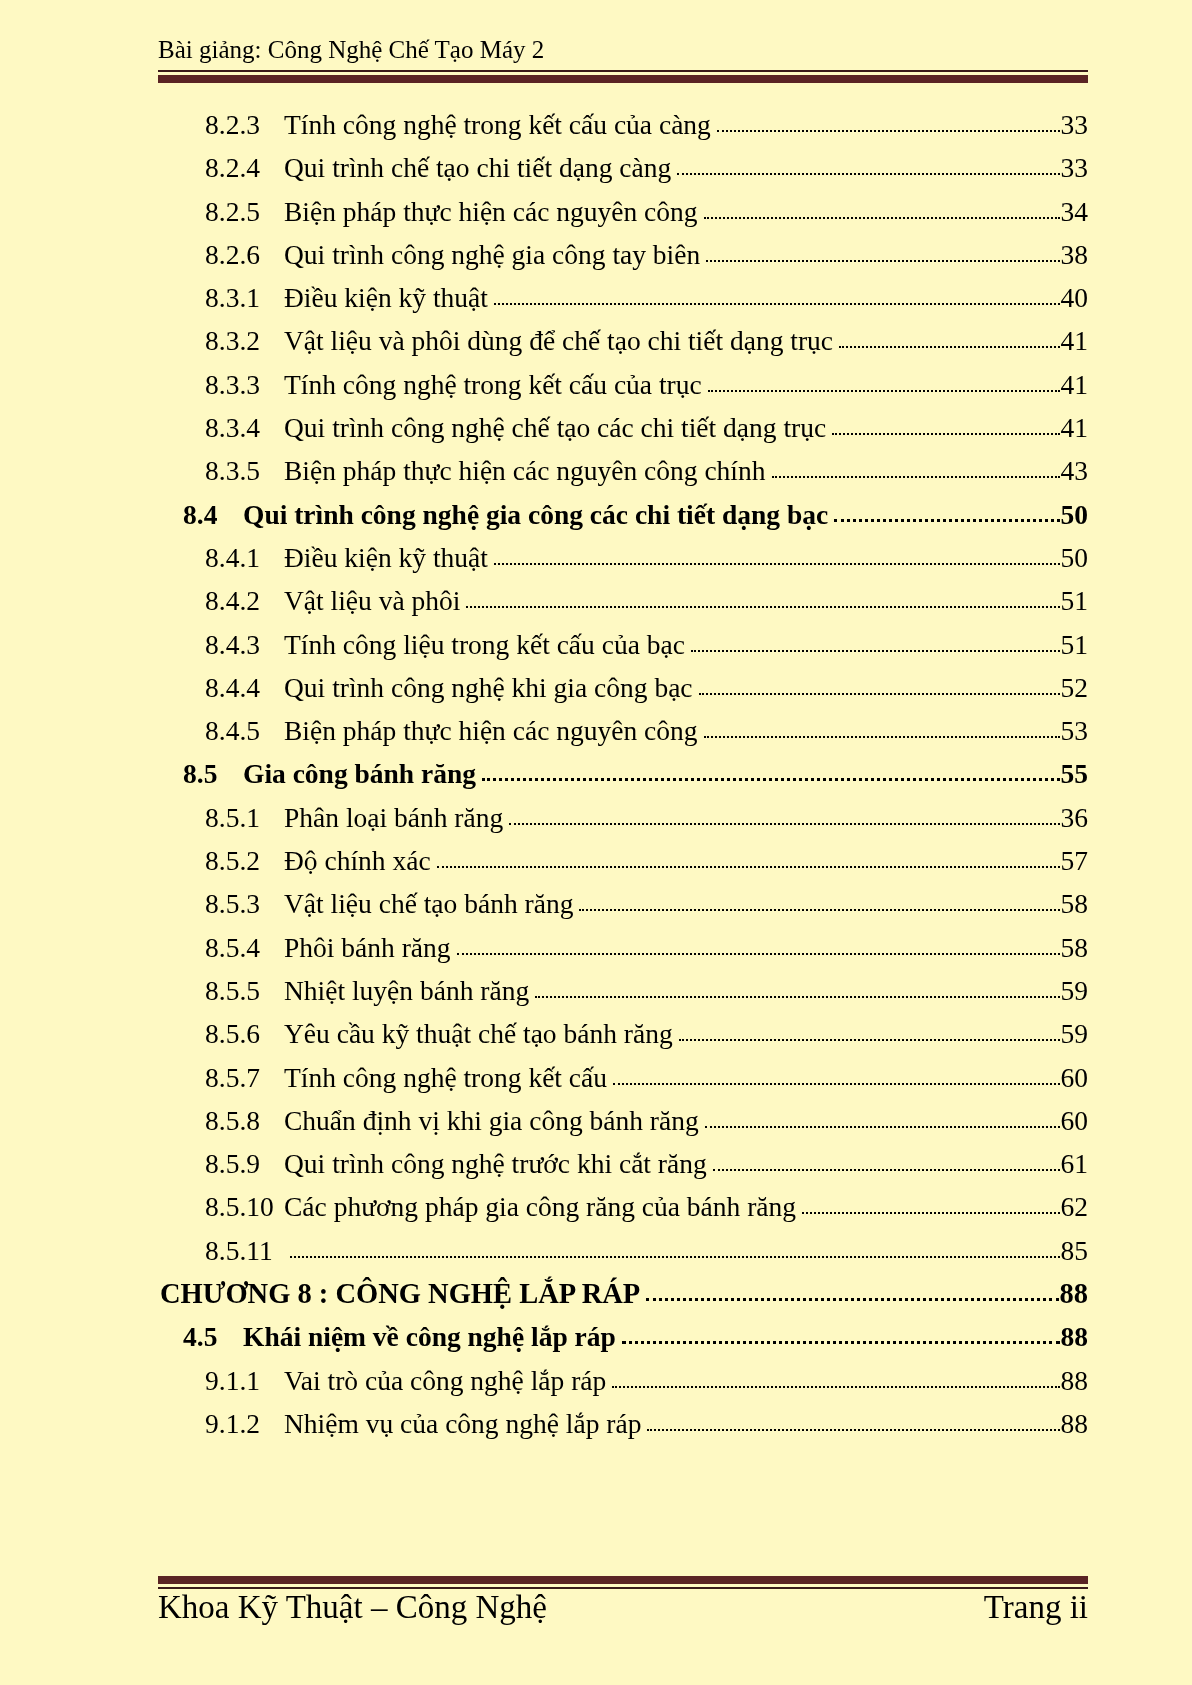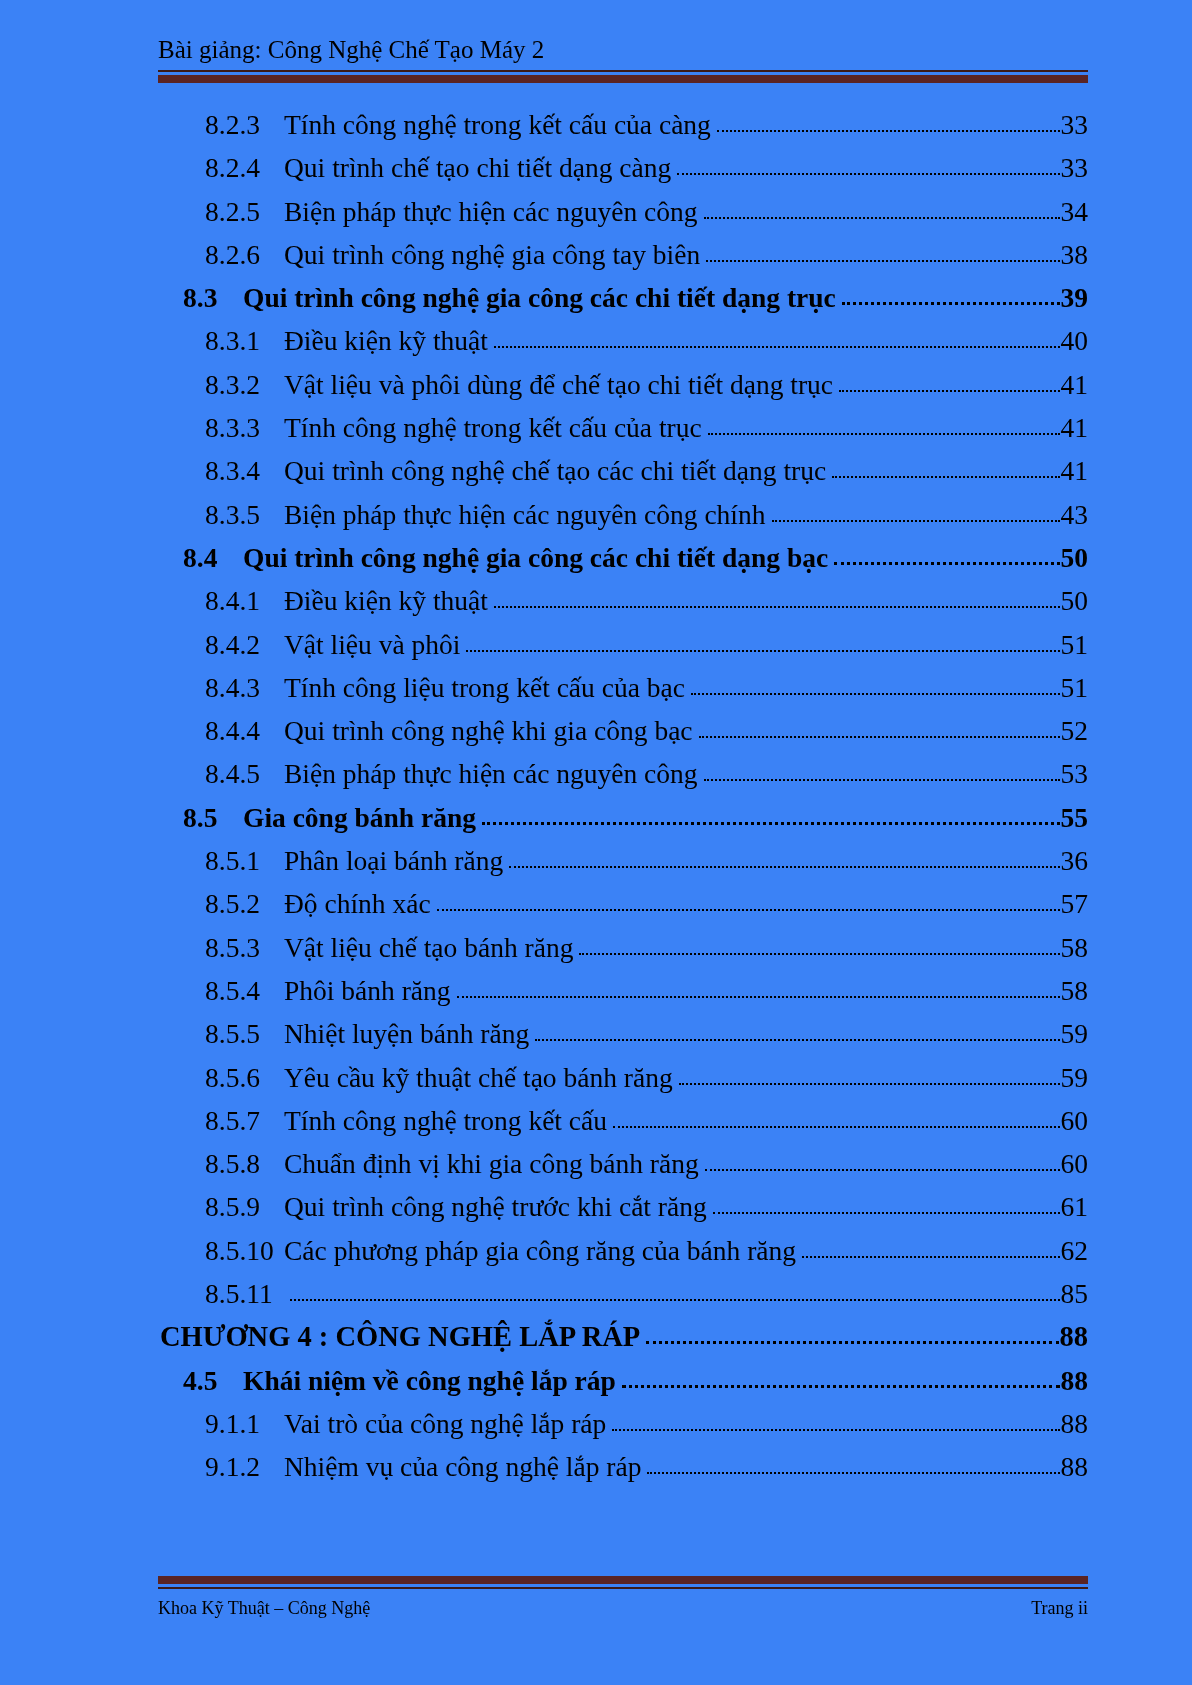--- a/index.html
+++ b/index.html
@@ -4,21 +4,21 @@
 <style>
   html,body { margin:0; padding:0; }
   body {
     width:1192px; height:1685px;
     background:#ffffff;
     font-family:"Liberation Serif", serif;
     color:#000;
     position:relative;
     overflow:hidden;
   }
-  .page { position:absolute; inset:0; background:#3b82f6; }
+  .page { position:absolute; inset:0; background:#fef9c3; }
 
   
   .header { position:absolute; top:36px; left:158px; right:104px; }
   .header-row { display:flex; justify-content:space-between; align-items:baseline; font-size:25px; }
   .rule-thin  { border-top:2px solid #3a1a1a; margin-top:6px; }
   .rule-thick { border-top:8px solid #5a2424; margin-top:3px; }
 
   
   .toc { position:absolute; top:103px; left:158px; right:104px; }
   .toc-row {
@@ -43,21 +43,21 @@
   .toc-row.sec .num { width:60px; }
 
   .toc-row.chapter { padding-left:2px; font-weight:bold; font-size:28.5px; }
 
   .toc-row.bold .leader { border-bottom-width:3.6px; }
 
   
   .footer { position:absolute; top:1576px; left:158px; right:104px; }
   .footer .rule-thick { margin-top:0; }
   .footer .rule-thin { margin-top:3px; }
-  .footer-row { display:flex; justify-content:space-between; align-items:baseline; font-size:18px; margin-top:9px; }
+  .footer-row { display:flex; justify-content:space-between; align-items:baseline; font-size:33px; }
 </style>
 </head>
 <body>
 
 <div class="page">
 
   <div class="header">
     <div class="header-row">
       <span>Bài giảng: Công Nghệ Chế Tạo Máy 2</span>
     </div>
@@ -83,26 +83,20 @@
       <span class="title">Biện pháp thực hiện các nguyên công</span>
       <span class="leader"></span>
       <span class="page-num">34</span>
     </div>
       <div class="toc-row sub">
       <span class="num">8.2.6</span>
       <span class="title">Qui trình công nghệ gia công tay biên</span>
       <span class="leader"></span>
       <span class="page-num">38</span>
     </div>
-      <div class="toc-row sec bold">
-      <span class="num">8.3</span>
-      <span class="title">Qui trình công nghệ gia công các chi tiết dạng trục</span>
-      <span class="leader"></span>
-      <span class="page-num">39</span>
-    </div>
       <div class="toc-row sub">
       <span class="num">8.3.1</span>
       <span class="title">Điều kiện kỹ thuật</span>
       <span class="leader"></span>
       <span class="page-num">40</span>
     </div>
       <div class="toc-row sub">
       <span class="num">8.3.2</span>
       <span class="title">Vật liệu và phôi dùng để chế tạo chi tiết dạng trục</span>
       <span class="leader"></span>
@@ -228,21 +222,21 @@
       <span class="leader"></span>
       <span class="page-num">62</span>
     </div>
       <div class="toc-row sub">
       <span class="num">8.5.11</span>
       <span class="leader"></span>
       <span class="page-num">85</span>
     </div>
       <div class="toc-row chapter bold">
 
-      <span class="title">CHƯƠNG 4 : CÔNG NGHỆ LẮP RÁP</span>
+      <span class="title">CHƯƠNG 8 : CÔNG NGHỆ LẮP RÁP</span>
       <span class="leader"></span>
       <span class="page-num">88</span>
     </div>
       <div class="toc-row sec bold">
       <span class="num">4.5</span>
       <span class="title">Khái niệm về công nghệ lắp ráp</span>
       <span class="leader"></span>
       <span class="page-num">88</span>
     </div>
       <div class="toc-row sub">

